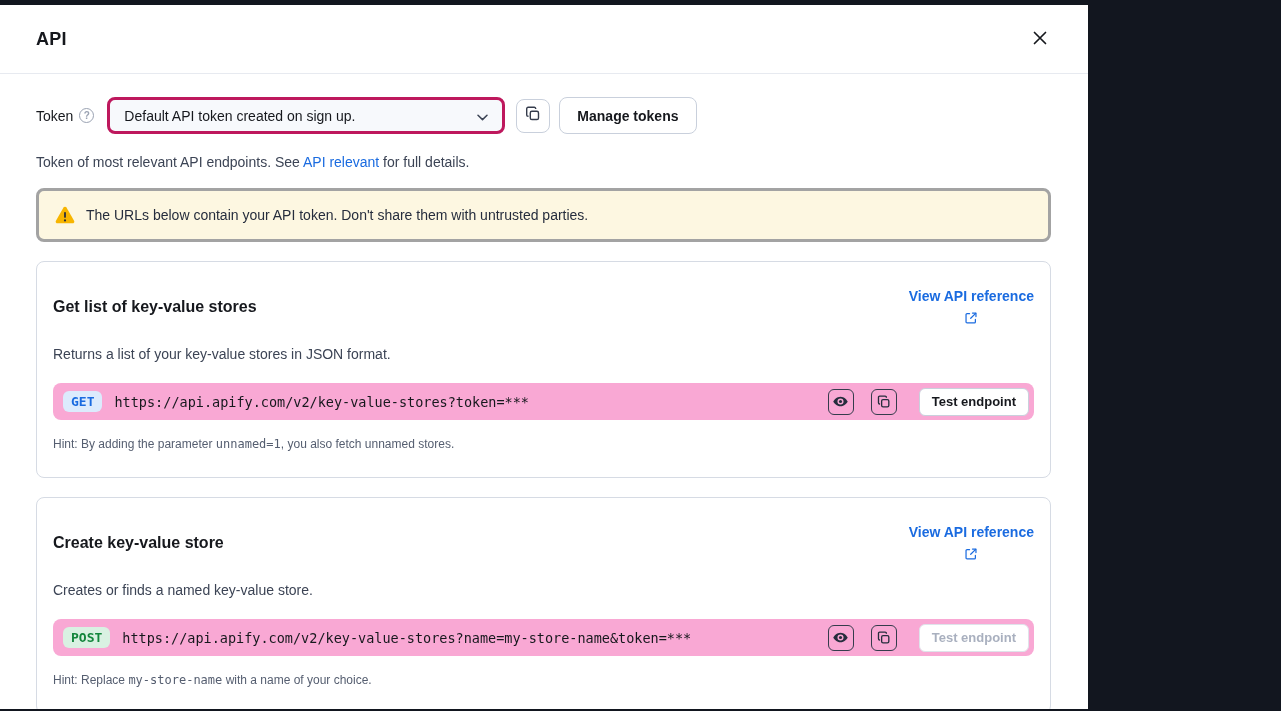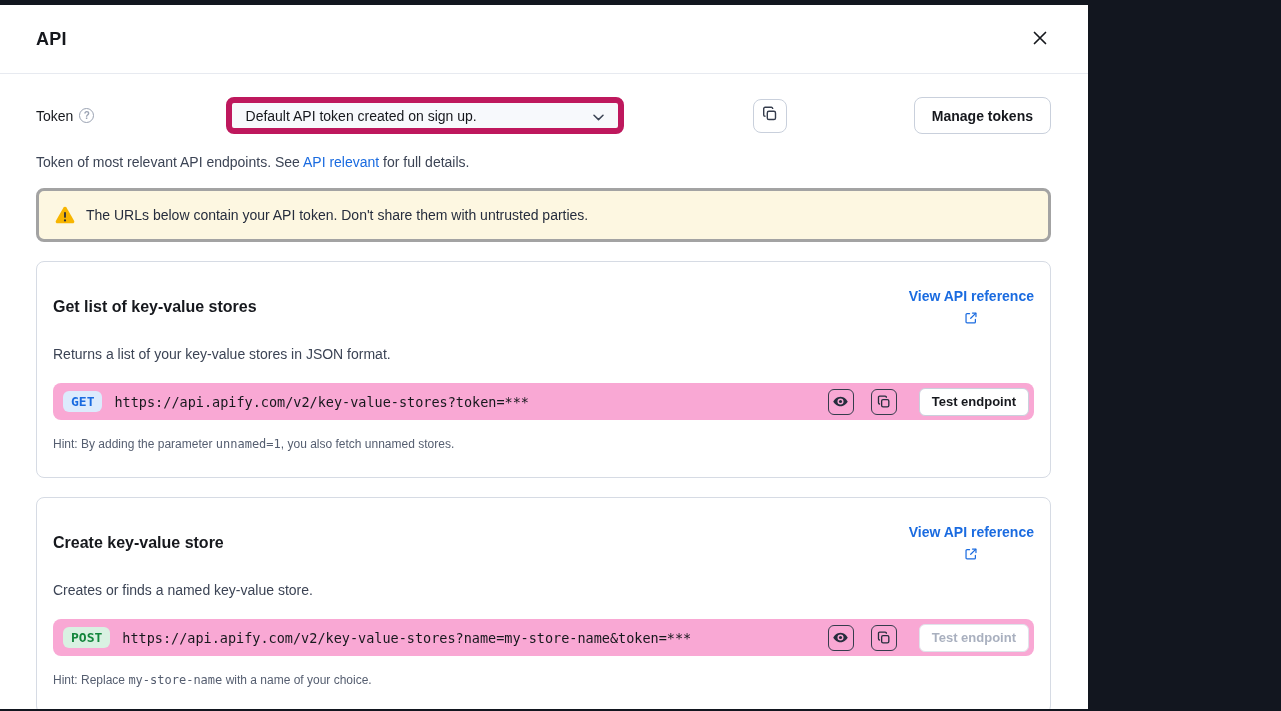--- a/index.html
+++ b/index.html
@@ -20,30 +20,30 @@
     height: 69px; flex: 0 0 69px;
     display: flex; align-items: center; justify-content: space-between;
     padding: 0 36px;
     border-bottom: 1px solid #e7eaf0;
   }
   .modal-title { font-size: 18px; font-weight: 700; color: #16181d; letter-spacing: .2px; }
   .close-btn { background: none; border: none; cursor: pointer; padding: 4px; display: flex; }
   
   .modal-body { padding: 23px 37px 0 36px; overflow: hidden; }
   
-  .token-row { display: flex; align-items: center; justify-content: space-between; }
+  .token-row { display: flex; align-items: center; }
   .token-label { font-size: 14px; color: #16181d; display: flex; align-items: center; gap: 6px; }
   .help-icon {
     width: 15px; height: 15px; border: 1px solid #9aa2b2; border-radius: 50%;
     color: #9aa2b2; font-size: 10px; font-weight: 700;
     display: inline-flex; align-items: center; justify-content: center;
   }
   .token-select {
     width: 398px; height: 37px; margin-left: 13px;
-    border: 6px solid #be185d; border-radius: 8px; background: #f7f9fc;
+    border: 3px solid #be185d; border-radius: 8px; background: #f7f9fc;
     display: flex; align-items: center; justify-content: space-between;
     padding: 0 14px; font-size: 14px; color: #16181d; cursor: pointer;
   }
   .icon-btn {
     width: 34px; height: 34px; margin-left: 11px;
     border: 1px solid #c9d0dc; border-radius: 8px; background: #ffffff;
     display: flex; align-items: center; justify-content: center; cursor: pointer;
   }
   .manage-btn {
     height: 37px; margin-left: 9px; padding: 8px 17px;

